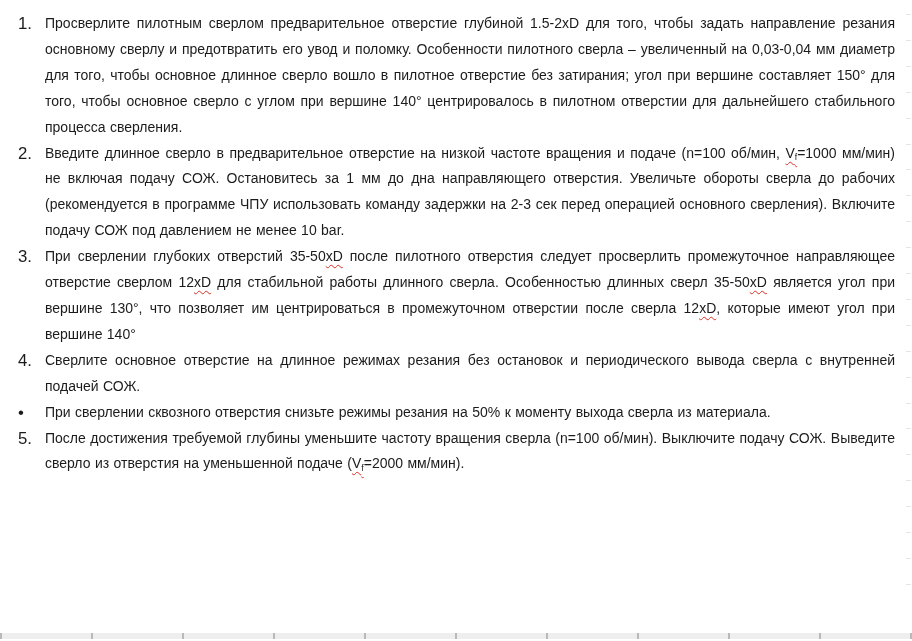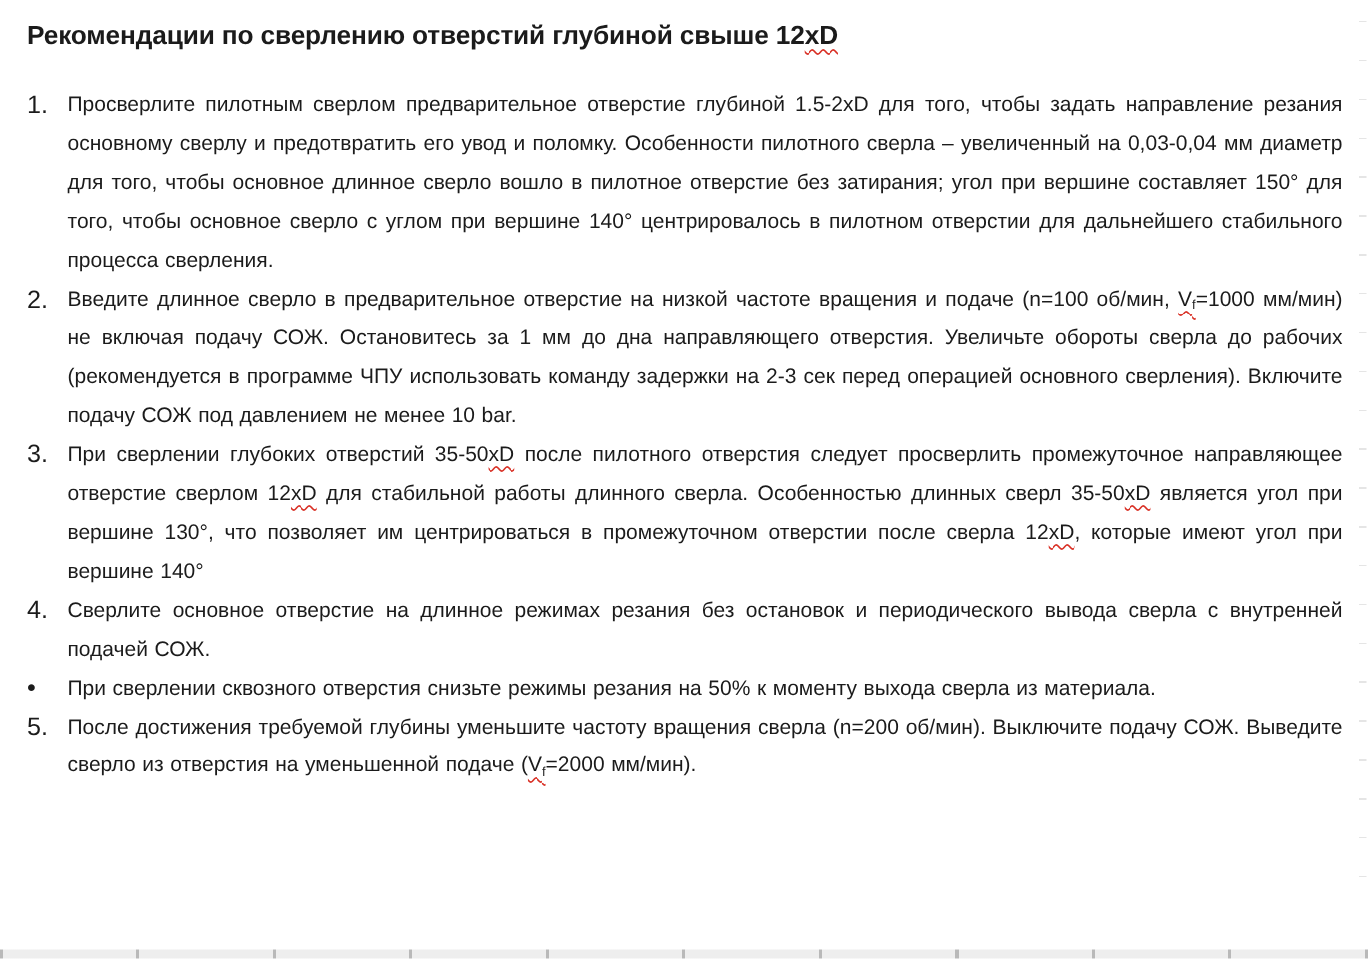--- a/index.html
+++ b/index.html
@@ -79,21 +79,20 @@
       #b9b9b9 0 2px,
       #eeeeee 2px 91px
     );
   }
 </style>
 </head>
 <body>
 
 <div class="page">
 
-  <h1 class="title"><span>Рекомендации по сверлению отверстий глубиной свыше 12</span><span class="err">xD</span></h1>
 
   <div class="list">
       <div class="item">
     <div class="item-marker">1.</div>
     <div class="item-text"><span>Просверлите пилотным сверлом предварительное отверстие глубиной 1.5-2xD для того, чтобы задать направление резания основному сверлу и предотвратить его увод и поломку. Особенности пилотного сверла – увеличенный на 0,03-0,04 мм диаметр для того, чтобы основное длинное сверло вошло в пилотное отверстие без затирания; угол при вершине составляет 150° для того, чтобы основное сверло с углом при вершине 140° центрировалось в пилотном отверстии для дальнейшего стабильного процесса сверления.</span></div>
   </div>
       <div class="item">
     <div class="item-marker">2.</div>
     <div class="item-text"><span>Введите длинное сверло в предварительное отверстие на низкой частоте вращения и подаче (n=100 об/мин, </span><span class="err">V</span><sub class="err">f</sub><span>=1000 мм/мин) не включая подачу СОЖ. Остановитесь за 1 мм до дна направляющего отверстия. Увеличьте обороты сверла до рабочих (рекомендуется в программе ЧПУ использовать команду задержки на 2-3 сек перед операцией основного сверления). Включите подачу СОЖ под давлением не менее 10 bar.</span></div>
   </div>
@@ -104,19 +103,19 @@
       <div class="item">
     <div class="item-marker">4.</div>
     <div class="item-text"><span>Сверлите основное отверстие на длинное режимах резания без остановок и периодического вывода сверла с внутренней подачей СОЖ.</span></div>
   </div>
       <div class="item">
     <div class="item-marker">•</div>
     <div class="item-text"><span>При сверлении сквозного отверстия снизьте режимы резания на 50% к моменту выхода сверла из материала.</span></div>
   </div>
       <div class="item">
     <div class="item-marker">5.</div>
-    <div class="item-text"><span>После достижения требуемой глубины уменьшите частоту вращения сверла (n=200 об/мин). Выключите подачу СОЖ. Выведите сверло из отверстия на уменьшенной подаче (</span><span class="err">V</span><sub class="err">f</sub><span>=2000 мм/мин).</span></div>
+    <div class="item-text"><span>После достижения требуемой глубины уменьшите частоту вращения сверла (n=100 об/мин). Выключите подачу СОЖ. Выведите сверло из отверстия на уменьшенной подаче (</span><span class="err">V</span><sub class="err">f</sub><span>=2000 мм/мин).</span></div>
   </div>
     </div>
 
   <div class="edge-ticks"></div>
   <div class="bottom-ruler"></div>
 </div>
 
 </body></html>

